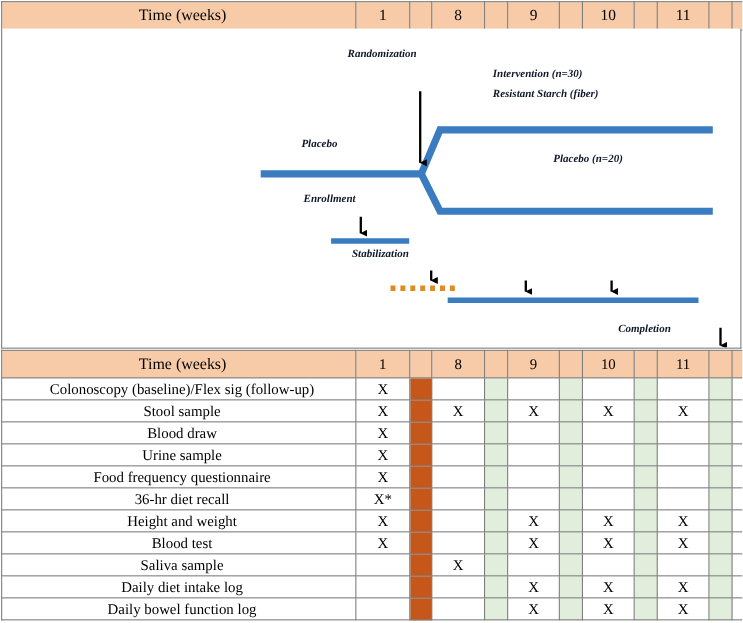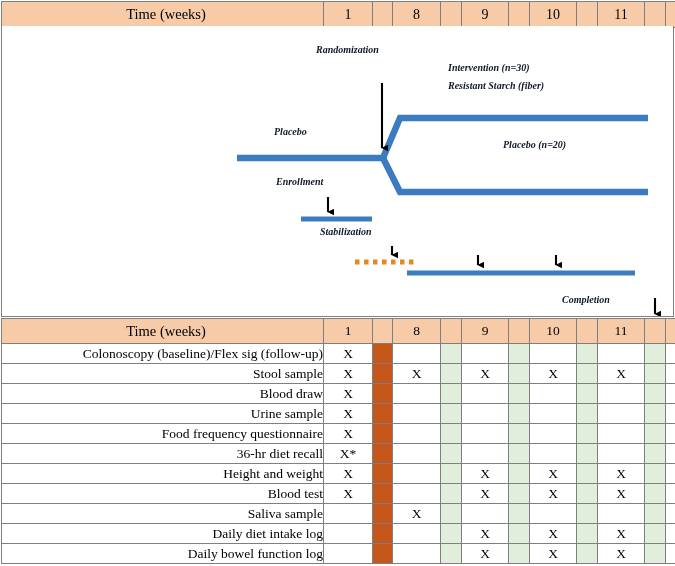--- a/index.html
+++ b/index.html
@@ -94,21 +94,21 @@
   }
   .sched td {
     height: 19px;
     font-size: 13.5px;
     text-align: center;
     vertical-align: middle;
     background: #ffffff;
     color: #000000;
   }
   .sched td.rowlabel {
-    text-align: right;
+    text-align: center;
     padding-left: 6px;
     font-size: 13.5px;
     white-space: nowrap;
     overflow: hidden;
   }
   .sched td.orange-col {
     background: #c5571a;
   }
   .sched td.green-col {
     background: #e2eedc;

